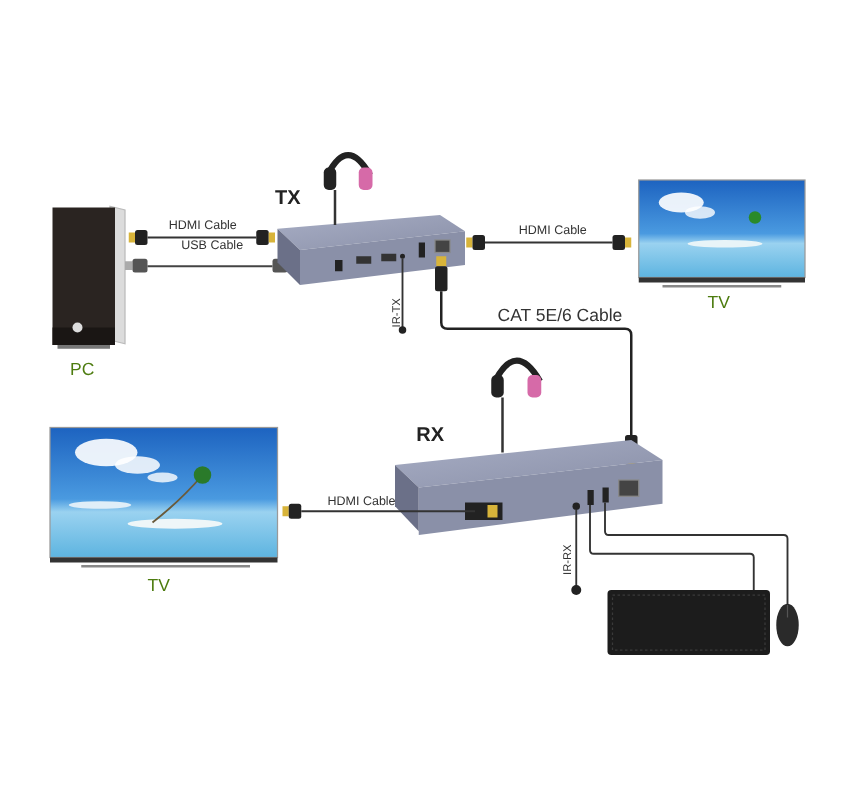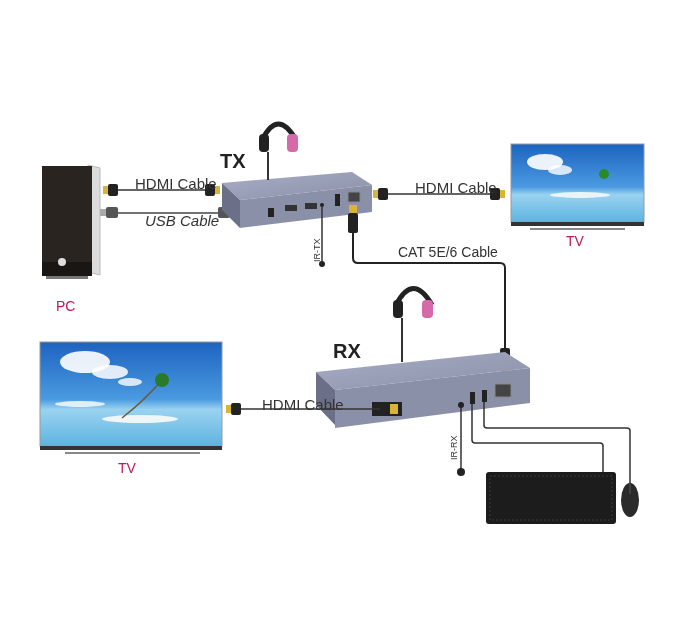--- a/index.html
+++ b/index.html
@@ -1,20 +1,20 @@
 <!DOCTYPE html>
 <html><head>
 <meta charset="utf-8">
 <style>
   html, body { margin: 0; padding: 0; background: #ffffff; }
   body { width: 680px; height: 630px; position: relative; overflow: hidden; font-family: "Liberation Sans", sans-serif; color: #222; }
   svg.canvas { position: absolute; left: 0; top: 0; }
-  .lbl { position: absolute; font-size: 15px; color: #333; white-space: nowrap; }
-  .big { font-weight: bold; font-size: 20px; color: #222; }
-  .dev { font-size: 14px; color: #be185d; text-align: right; }
+  .lbl { position: absolute; font-size: 10px; color: #333; white-space: nowrap; }
+  .big { font-weight: bold; font-size: 16px; color: #222; }
+  .dev { font-size: 14px; color: #4d7c0f; text-align: right; }
   .vert { transform: rotate(-90deg); transform-origin: left top; font-size: 9px; }
 </style>
 </head>
 <body>
 
 <svg class="canvas" width="680" height="630" viewBox="0 0 680 630">
   <defs>
     <linearGradient id="sky" x1="0" y1="0" x2="0" y2="1">
       <stop offset="0" stop-color="#1d63c0"></stop>
       <stop offset="0.55" stop-color="#4a9ae0"></stop>
@@ -154,24 +154,24 @@
     <rect x="490" y="476" width="122" height="44" fill="none" stroke="#3a3a3a" stroke-dasharray="2 2"></rect>
   </g>
 
   <g>
     <ellipse cx="630" cy="500" rx="9" ry="17" fill="#2a2a2a"></ellipse>
     <line x1="630" y1="484" x2="630" y2="494" stroke="#555"></line>
   </g>
 </svg>
 
 <div class="lbl" style="left:135px;top:175px;">HDMI Cable</div>
-<div class="lbl" style="left:145px;top:212px;font-style:italic;">USB Cable</div>
+<div class="lbl" style="left:145px;top:191px;">USB Cable</div>
 <div class="lbl" style="left:415px;top:179px;">HDMI Cable</div>
 <div class="lbl" style="left:398px;top:244px;font-size:14px;">CAT 5E/6 Cable</div>
 <div class="lbl" style="left:262px;top:396px;">HDMI Cable</div>
 <div class="lbl vert" style="left:312px;top:262px;">IR-TX</div>
 <div class="lbl vert" style="left:449px;top:460px;">IR-RX</div>
 
 <div class="lbl big" style="left:220px;top:150px;">TX</div>
 <div class="lbl big" style="left:333px;top:340px;">RX</div>
-<div class="lbl dev" style="left:56px;top:298px;">PC</div>
+<div class="lbl dev" style="left:56px;top:287px;">PC</div>
 <div class="lbl dev" style="left:566px;top:233px;">TV</div>
 <div class="lbl dev" style="left:118px;top:460px;">TV</div>
 
 </body></html>

